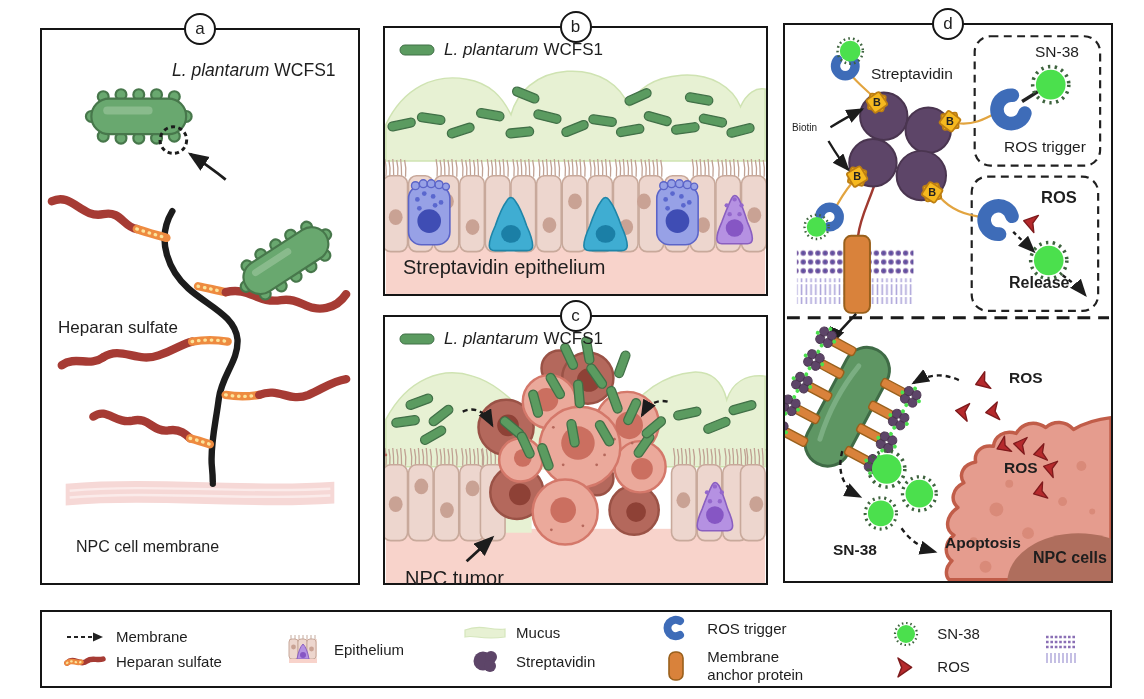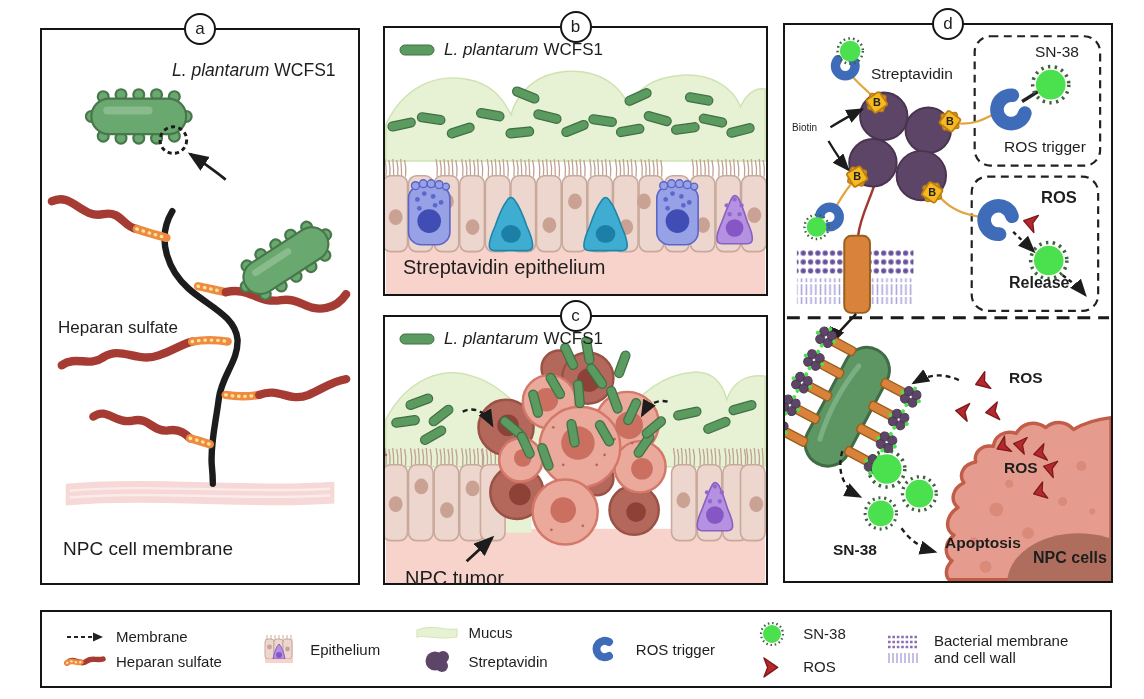--- a/index.html
+++ b/index.html
@@ -107,21 +107,21 @@
         <rect x="-36" y="-10" width="46" height="7" rx="3.5" fill="#8FBE92" stroke="none" opacity="0.85"></rect>
       </g>
 
       <circle cx="133" cy="110" r="13.5" fill="none" stroke="#1c1c1c" stroke-width="3" stroke-dasharray="4.2 3.4"></circle>
       <path d="M186,150 C176,142 162,132 150,124" fill="none" stroke="#1c1c1c" stroke-width="2.8" marker-end="url(#a-ah)"></path>
     </svg>
     <div class="txt" style="left:130px;top:30px;font-size:17.5px;">
       <span class="it">L. plantarum</span><span class="rm">WCFS1</span>
     </div>
     <div class="txt" style="left:16px;top:288px;font-size:17px;">Heparan sulfate</div>
-    <div class="txt" style="left:21px;top:508px;font-size:19px;">NPC cell membrane</div>
+    <div class="txt" style="left:34px;top:508px;font-size:16px;">NPC cell membrane</div>
   </div>
 
   <div class="panel" style="left:383px;top:26px;width:385px;height:270px;">
     <div class="plabel">
         <span>b</span>
       </div>
     <svg class="art" viewBox="0 0 385 270">
       <defs>
         <g id="b-rod">
             <rect x="-14" y="-4.5" width="28" height="9" rx="4.5" fill="#5B9B60" stroke="#417047" stroke-width="1.3"></rect>
@@ -693,20 +693,28 @@
 
     <div class="lgroup">
       <div class="lrow">
         <span class="licon">
           <svg width="26" height="26">
               <path d="M17,6 A8.2,8.2 0 1 0 17,20" fill="none" stroke="#3E6CB8" stroke-width="8" stroke-linecap="round"></path>
             </svg>
         </span>
         <span class="llabel">ROS trigger</span>
       </div>
+      <div class="lrow">
+        <span class="licon">
+          <svg width="24" height="32">
+              <rect x="5" y="2" width="14" height="28" rx="6" fill="#D9823B" stroke="#99601C" stroke-width="1.6"></rect>
+            </svg>
+        </span>
+        <span class="llabel small" style="max-width:118px;">Membrane anchor protein</span>
+      </div>
     </div>
 
     <div class="lgroup">
       <div class="lrow">
         <span class="licon">
           <svg width="28" height="28">
               <circle cx="14" cy="14" r="9" fill="#4BE04D"></circle>
               <circle cx="14" cy="14" r="11" fill="none" stroke="#3E633E" stroke-width="2.2" stroke-dasharray="1.5 2.8"></circle>
             </svg>
         </span>
@@ -738,18 +746,17 @@
                 <line x1="7" y1="20" x2="7" y2="30"></line>
                 <line x1="11" y1="20" x2="11" y2="30"></line>
               <line x1="15" y1="20" x2="15" y2="30"></line>
                 <line x1="19" y1="20" x2="19" y2="30"></line>
                 <line x1="23" y1="20" x2="23" y2="30"></line>
               <line x1="27" y1="20" x2="27" y2="30"></line>
                 <line x1="31" y1="20" x2="31" y2="30"></line>
             </g>
           </svg>
         </span>
-        <span class="llabel small" style="max-width:150px;">Bacterial membrane and cell wall</span>
       </div>
     </div>
   </div>
 
 </div>
 
 </body></html>

